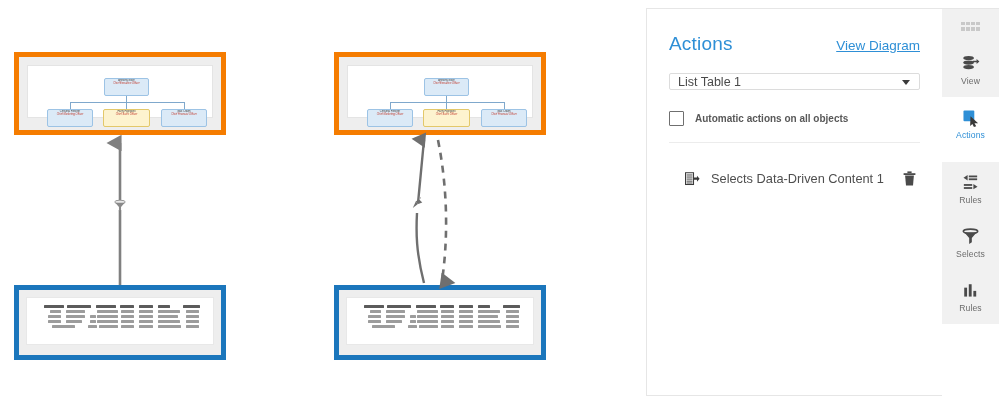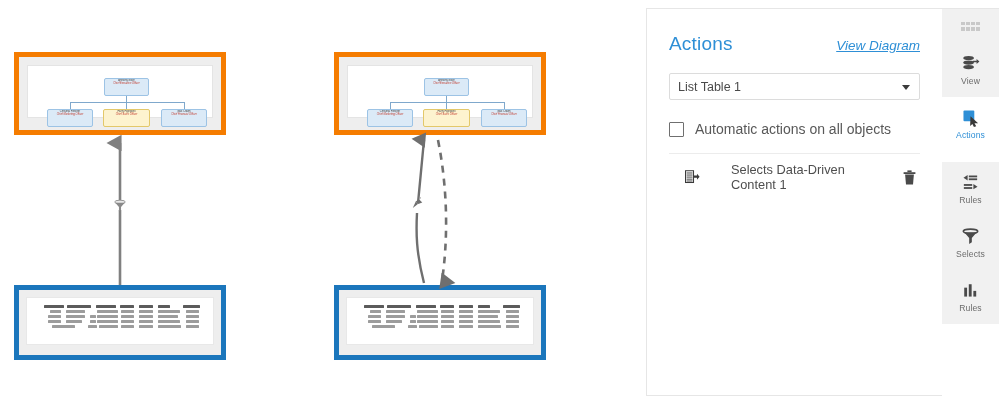--- a/index.html
+++ b/index.html
@@ -99,58 +99,58 @@
     box-sizing:border-box;
   }
   .panel-head{
     display:flex;align-items:baseline;justify-content:space-between;
     padding-top:24px;
   }
   .panel-title{
     font-size:19px;color:#2e8fd6;font-weight:400;letter-spacing:.2px;
   }
   .view-diagram{
-    font-size:13.5px;color:#2e8fd6;text-decoration:underline;cursor:pointer;font-style:italic;
+    font-size:13.5px;color:#2e8fd6;text-decoration:underline;cursor:pointer;
   }
   .select-row{margin-top:18px;}
   .select-box{
-    position:relative;height:27px;border:1px solid #dcdcdc;border-radius:2px;
+    position:relative;height:17px;border:1px solid #dcdcdc;border-radius:2px;
     background:#fff;display:flex;align-items:center;padding:0 8px;
     box-sizing:border-box;cursor:pointer;
   }
   .select-box .val{font-size:12.5px;color:#4a4a4a;}
   .caret{
     position:absolute;right:9px;top:50%;margin-top:-2px;
     width:0;height:0;border-left:4.5px solid transparent;border-right:4.5px solid transparent;
     border-top:5.5px solid #3b3b3b;
   }
   .check-row{
     display:flex;align-items:center;gap:11px;margin-top:21px;padding-bottom:16px;
     border-bottom:1px solid #ececec;
   }
   .cbox{
     width:13px;height:13px;border:1.5px solid #6f6f6f;border-radius:1px;background:#fff;
     cursor:pointer;flex:0 0 auto;
   }
-  .check-label{font-size:14px;color:#585858;}
+  .check-label{font-size:10px;color:#585858;font-weight:bold;}
   .new-action{
     display:flex;align-items:center;gap:9px;margin-top:16px;cursor:pointer;
   }
   .plus{
     position:relative;width:13px;height:13px;flex:0 0 auto;
   }
   .plus:before,.plus:after{
     content:"";position:absolute;background:#333;
   }
   .plus:before{left:0;top:5px;width:13px;height:3px;}
   .plus:after{top:0;left:5px;height:13px;width:3px;}
   .new-action-label{font-size:13px;color:#4e4e4e;}
 
   .action-row{
-    display:flex;align-items:center;margin-top:8px;padding-left:16px;gap:20px;
+    display:flex;align-items:center;margin-top:28px;padding-left:16px;
   }
   .action-icon{width:15px;height:14px;flex:0 0 auto;margin-right:11px;}
   .action-label{font-size:12.8px;color:#4e4e4e;flex:1 1 auto;}
   .trash{width:13px;height:15px;flex:0 0 auto;cursor:pointer;margin-right:4px;}
 
   
   .rail{
     position:absolute;right:0;top:0;width:57px;height:388px;background:#ffffff;
   }
   .rail-group{background:#f1f1f1;}

